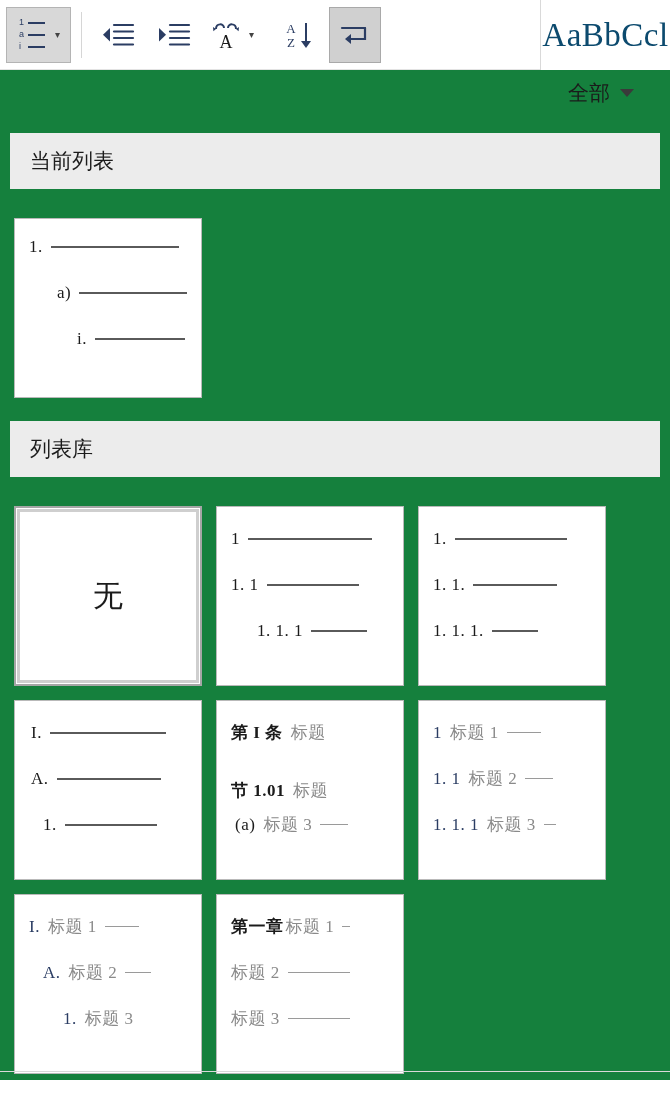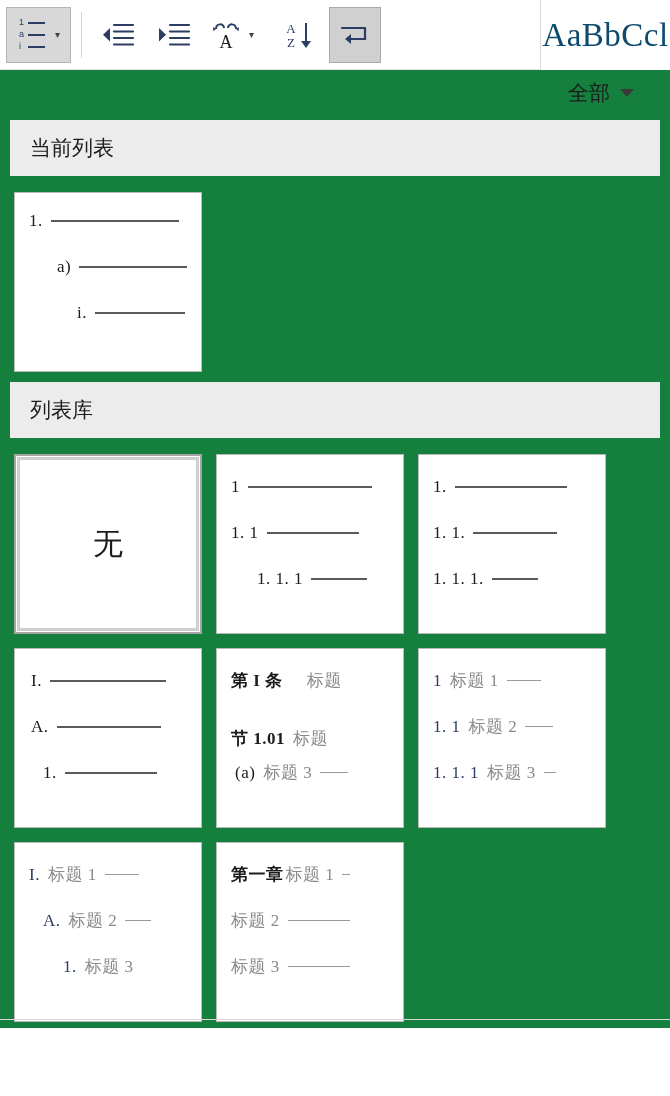--- a/index.html
+++ b/index.html
@@ -127,21 +127,21 @@
     font-size: 21px;
   }
   .scope-select .tri {
     width: 0; height: 0;
     border-left: 7px solid transparent;
     border-right: 7px solid transparent;
     border-top: 8px solid #3a3a3a;
   }
 
   .section-head {
-    margin: 4px 10px;
+    margin: 17px 10px;
     height: 56px;
     background: #ececec;
     display: flex;
     align-items: center;
     padding-left: 20px;
     font-size: 21px;
     color: #1b1b1b;
   }
 
   .gallery {
@@ -389,21 +389,21 @@
           </div>
           <div class="row" style="left:28px; top:114px;">
             <span class="lbl">1.</span>
             <span class="line" style="width:92px"></span>
           </div>
         </div>
       </div>
 
       <div class="tile">
         <div class="inner">
-          <div class="row" style="left:14px; top:20px;gap:16px;">
+          <div class="row" style="left:14px; top:20px;">
             <span class="lbl bold">第 I 条</span>
             <span class="lbl gray" style="margin-left:8px">标题</span>
           </div>
           <div class="row" style="left:14px; top:78px;">
             <span class="lbl bold">节 1.01</span>
             <span class="lbl gray" style="margin-left:8px">标题</span>
           </div>
           <div class="row" style="left:18px; top:112px;">
             <span class="lbl">(a)</span>
             <span class="lbl gray" style="margin-left:8px">标题 3</span>

